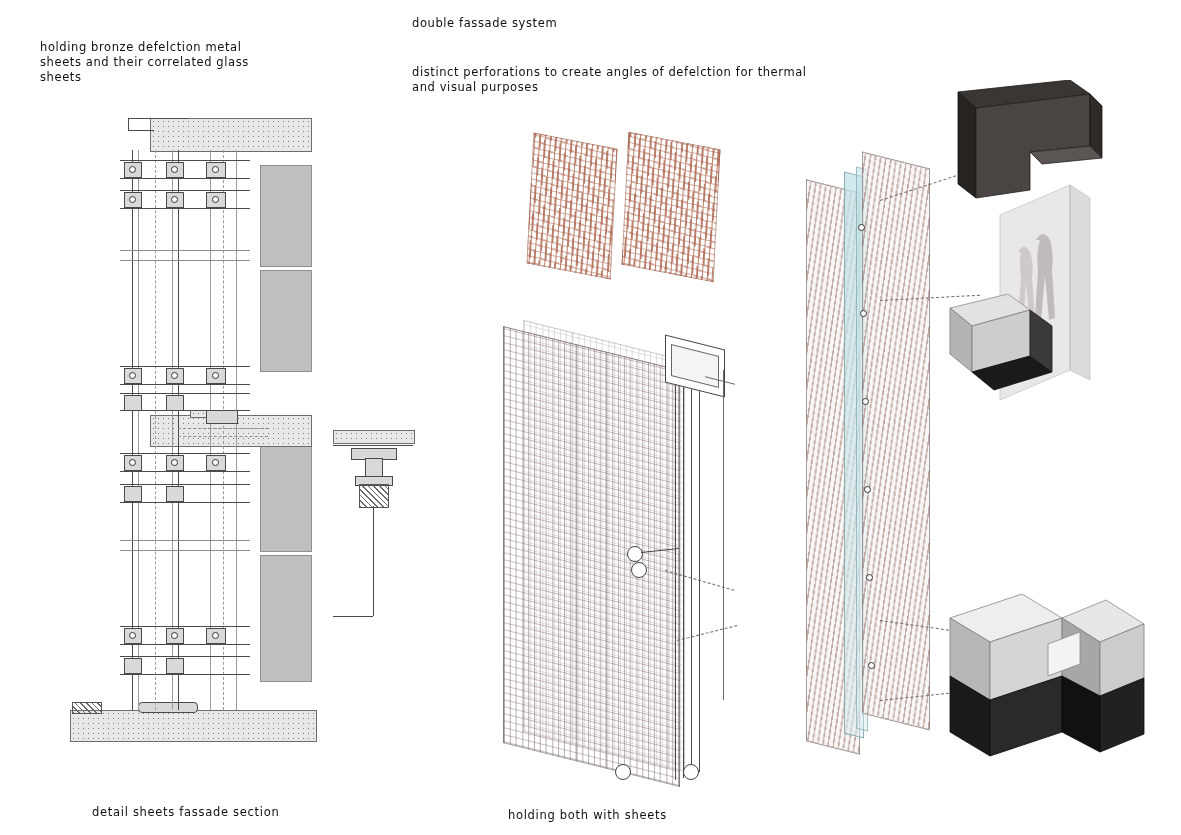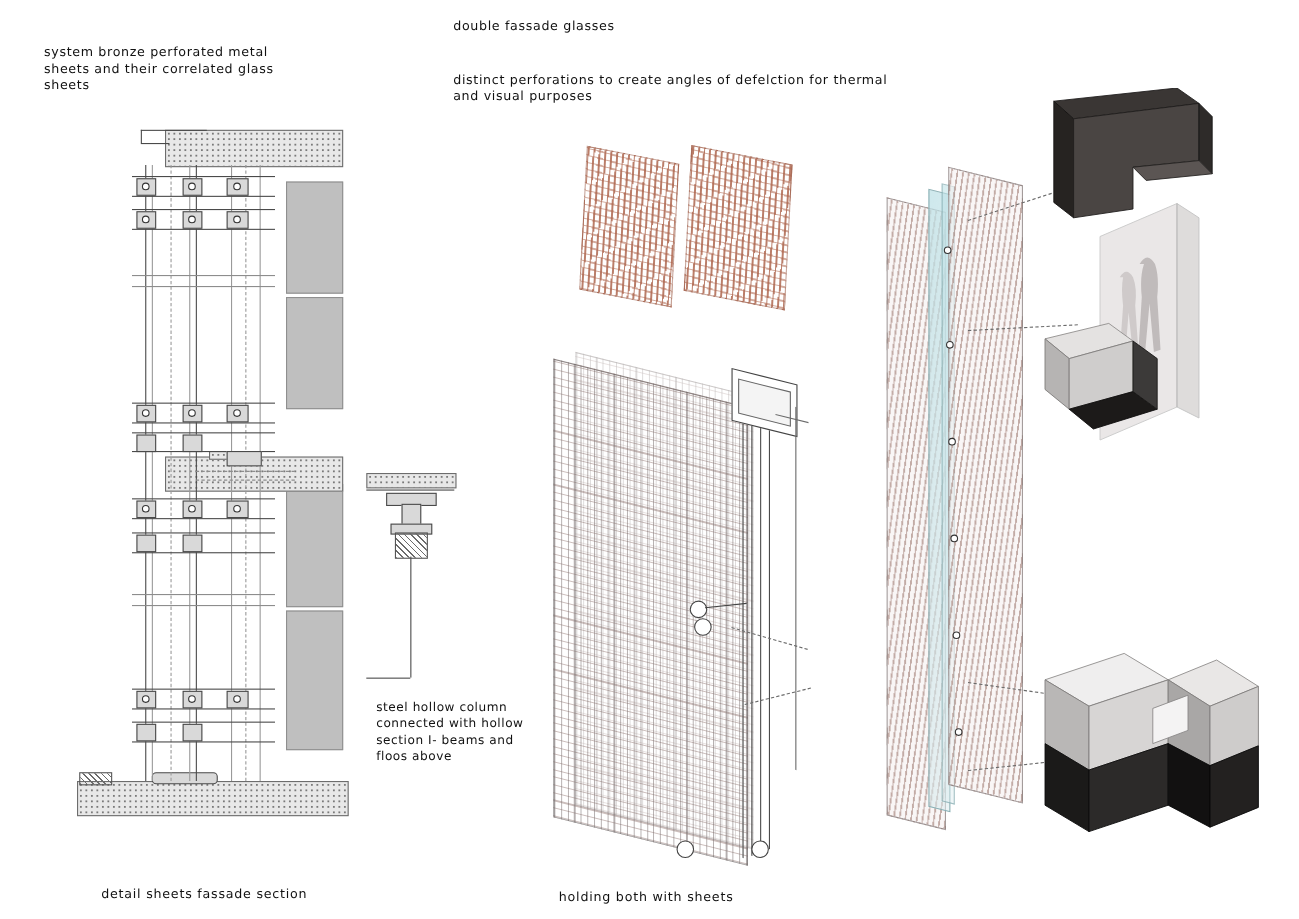--- a/index.html
+++ b/index.html
@@ -158,34 +158,30 @@
     border-top: 1px dashed #6a6a6a;
     height: 0;
     transform-origin: left center;
   }
 </style>
 </head>
 <body>
 
 <div class="sheet">
 
-  <div class="txt" style="left:40px; top:40px; width:270px;">system bronze perforated metal
+  <div class="txt" style="left:40px; top:40px; width:270px;">holding bronze defelction metal
 sheets and their correlated glass
 sheets</div>
 
-  <div class="txt" style="left:412px; top:16px; width:420px;">double fassade glasses</div>
+  <div class="txt" style="left:412px; top:16px; width:420px;">double fassade system</div>
 
 
   <div class="txt" style="left:412px; top:65px; width:440px;">distinct perforations to create angles of defelction for thermal
 and visual purposes</div>
 
-  <div class="txt small" style="left:342px; top:635px; width:150px;">steel hollow column
-connected with hollow
-section I- beams and
-floos above</div>
 
   <div class="caption" style="left:92px; top:805px;">detail sheets fassade section</div>
 
   <div class="caption" style="left:508px; top:808px;">holding both with sheets</div>
 
   <div id="left-section">
 
     <div class="concrete-wall" style="left:200px; top:55px; width:50px; height:100px;"></div>
     <div class="concrete-wall" style="left:200px; top:160px; width:50px; height:100px;"></div>
     <div class="concrete-wall" style="left:200px; top:330px; width:50px; height:110px;"></div>

